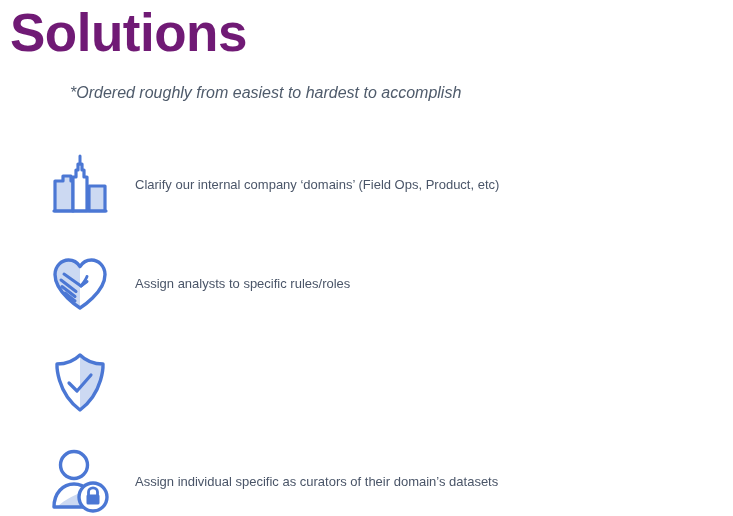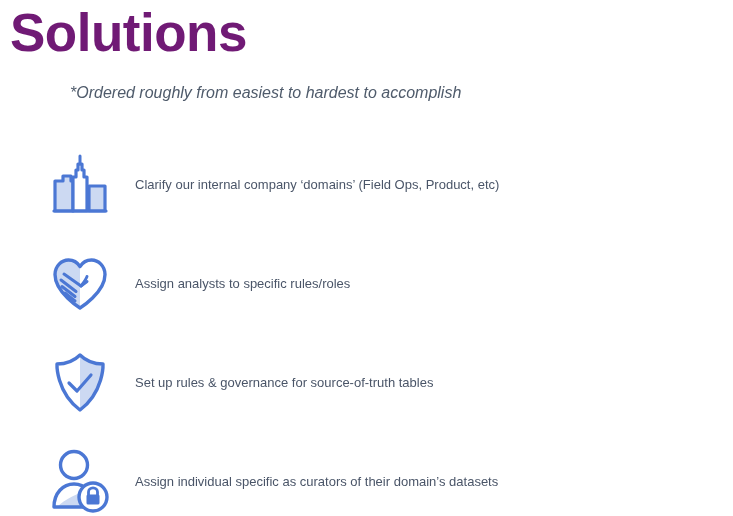--- a/index.html
+++ b/index.html
@@ -157,21 +157,20 @@
           </defs>
           <g clip-path="url(#shieldClip)">
             <rect x="0" y="0" width="27" height="62" fill="#ffffff"></rect>
             <rect x="27" y="0" width="27" height="62" fill="#ccd9f2"></rect>
           </g>
           <path d="M27 3 C21 9 12 12 4 12 C4 12 3 40 27 58
                    C51 40 50 12 50 12 C42 12 33 9 27 3 Z" stroke="#4b77d4" stroke-width="3.4" stroke-linejoin="round"></path>
           <path d="M16 31 L24 39 L38 23" stroke="#4b77d4" stroke-width="3.2" stroke-linecap="round" stroke-linejoin="round" fill="none"></path>
         </svg>
       </span>
-      <span class="row-text">Set up rules &amp; governance for source-of-truth tables</span>
     </div>
 
     <div class="row">
       <span class="row-icon">
         <svg width="58" height="66" viewBox="0 0 58 66" fill="none">
           <defs>
             <clipPath id="bodyClip">
               <path d="M3 58 C3 44 12 35 23 35 C34 35 43 44 43 58 Z"></path>
             </clipPath>
           </defs>

